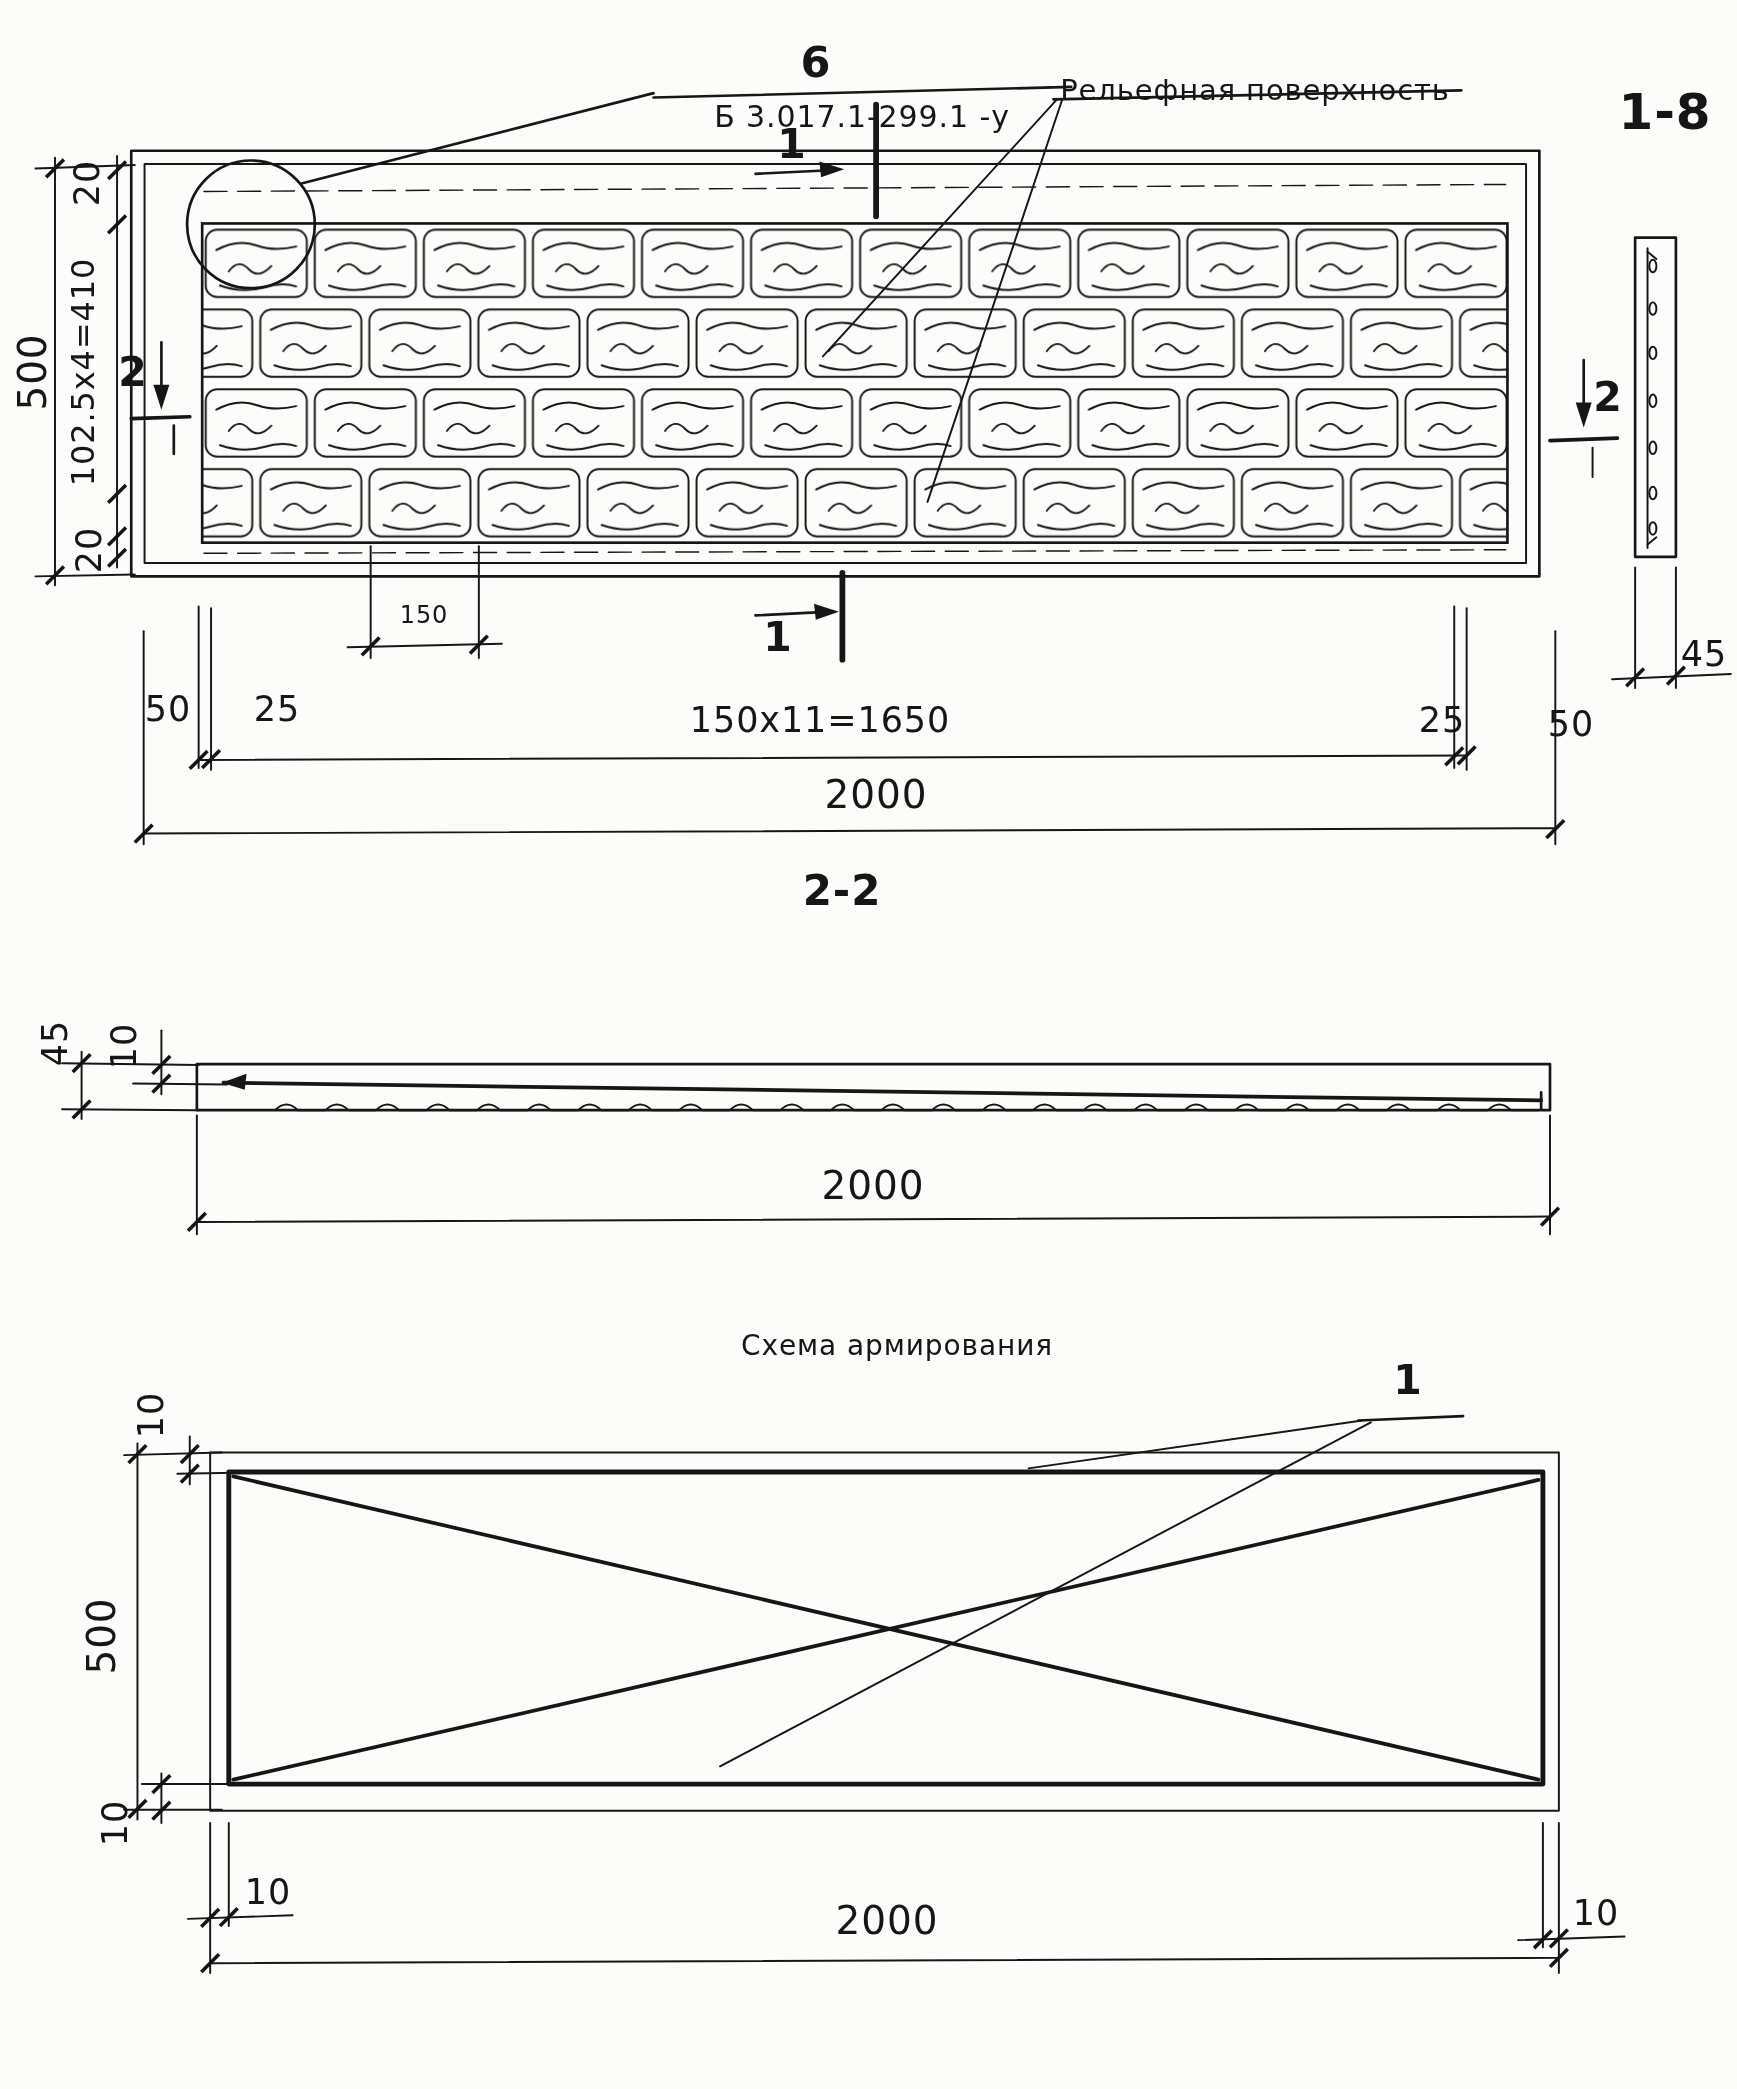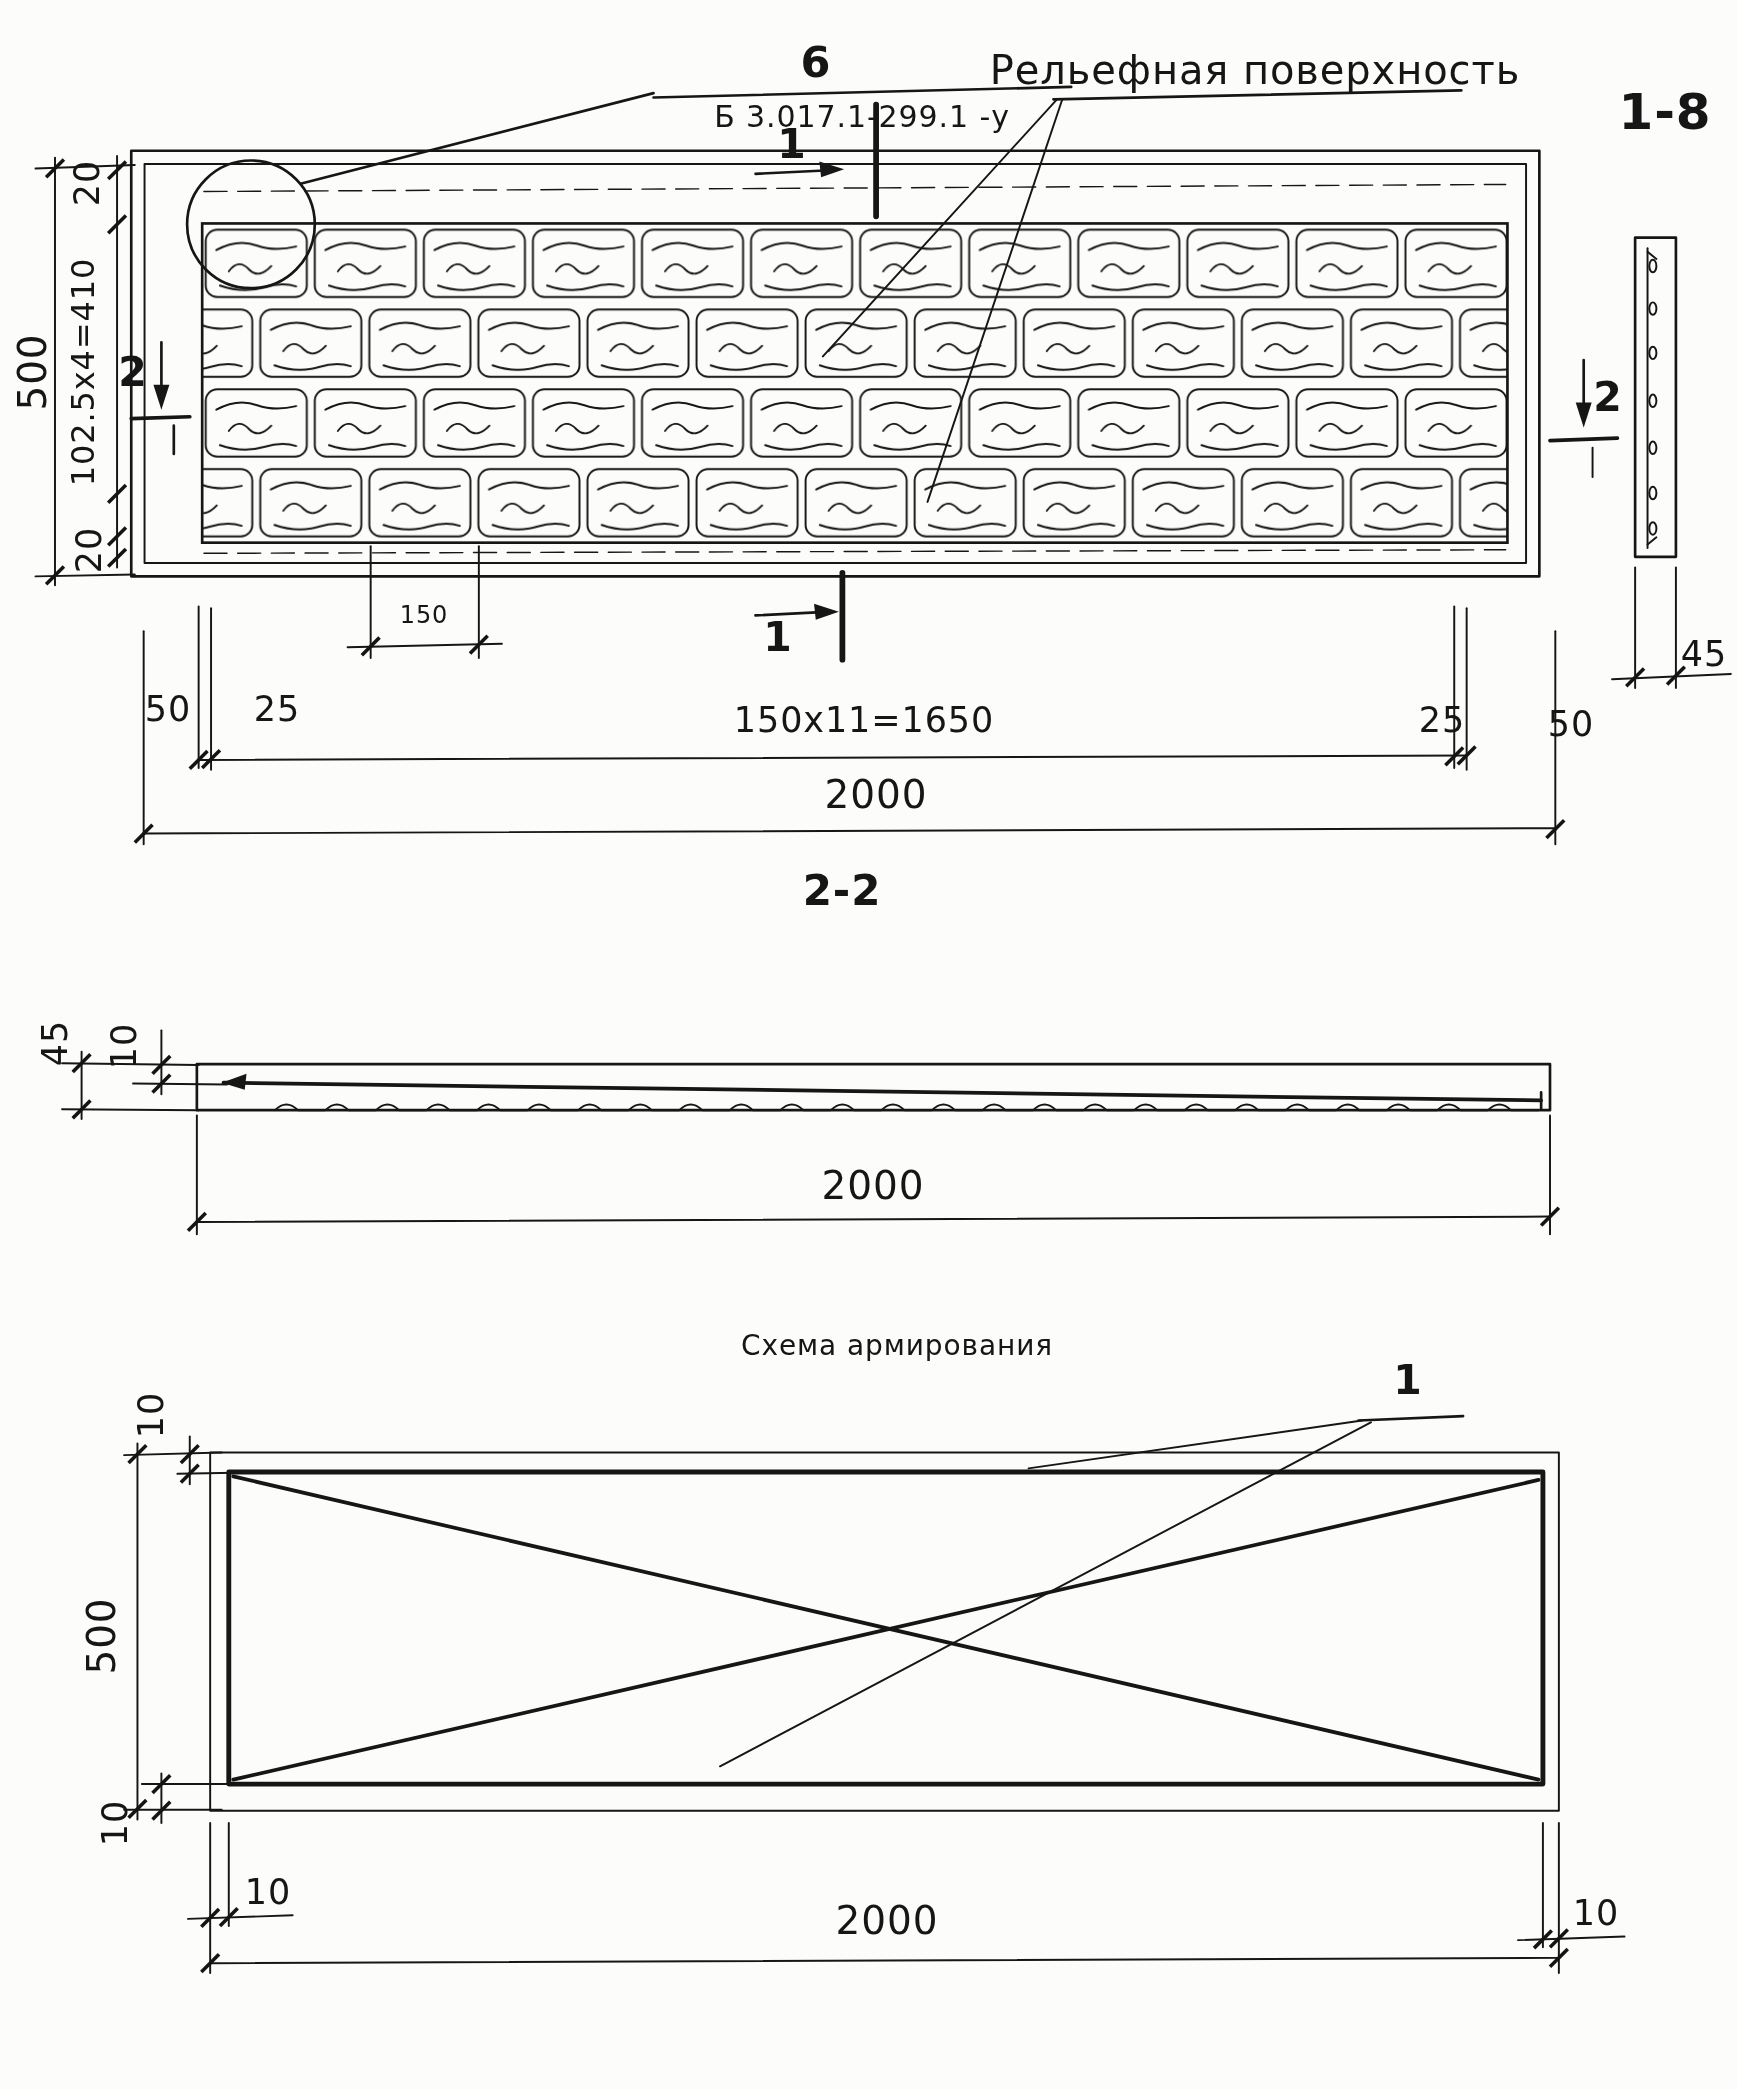--- a/index.html
+++ b/index.html
@@ -182,33 +182,33 @@
     <line class="tick" x1="1730" y1="2197" x2="1750" y2="2177"></line>
     <line class="tick" x1="1748" y1="2196" x2="1768" y2="2176"></line>
     <line class="s w2" x1="237" y1="2214" x2="1758" y2="2208"></line>
     <line class="tick" x1="227" y1="2224" x2="247" y2="2204"></line>
     <line class="tick" x1="1748" y1="2218" x2="1768" y2="2198"></line>
   </g>
 </svg>
 
 <div class="lbl bold" style="left:816px;top:62px;font-size:43px">6</div>
 <div class="lbl" style="left:862px;top:117px;font-size:30px">Б 3.017.1-299.1 -у</div>
-<div class="lbl" style="left:1255px;top:70px;font-size:40px">Рельефная поверхность</div>
+<div class="lbl" style="left:1255px;top:90px;font-size:29px">Рельефная поверхность</div>
 <div class="lbl bold" style="left:792px;top:144px;font-size:41px">1</div>
 <div class="lbl bold" style="left:778px;top:637px;font-size:41px">1</div>
 <div class="lbl bold" style="left:133px;top:372px;font-size:41px">2</div>
 <div class="lbl bold" style="left:1608px;top:397px;font-size:41px">2</div>
 <div class="lbl rot" style="left:32px;top:372px;font-size:39px">500</div>
 <div class="lbl rot" style="left:87px;top:183px;font-size:35px">20</div>
 <div class="lbl rot" style="left:83px;top:372px;font-size:32px">102.5x4=410</div>
 <div class="lbl rot" style="left:89px;top:550px;font-size:35px">20</div>
 <div class="lbl" style="left:424px;top:615px;font-size:24px">150</div>
 <div class="lbl" style="left:168px;top:709px;font-size:35px">50</div>
 <div class="lbl" style="left:277px;top:709px;font-size:35px">25</div>
-<div class="lbl" style="left:864px;top:720px;font-size:35px">150x11=1650</div>
+<div class="lbl" style="left:820px;top:720px;font-size:35px">150x11=1650</div>
 <div class="lbl" style="left:1442px;top:720px;font-size:35px">25</div>
 <div class="lbl" style="left:1571px;top:724px;font-size:35px">50</div>
 <div class="lbl" style="left:876px;top:794px;font-size:39px">2000</div>
 
 <div class="lbl bold" style="left:1665px;top:112px;font-size:50px">1-8</div>
 <div class="lbl" style="left:1704px;top:654px;font-size:35px">45</div>
 
 <div class="lbl bold" style="left:842px;top:891px;font-size:42px">2-2</div>
 <div class="lbl rot" style="left:55px;top:1043px;font-size:35px">45</div>
 <div class="lbl rot" style="left:124px;top:1046px;font-size:35px">10</div>

